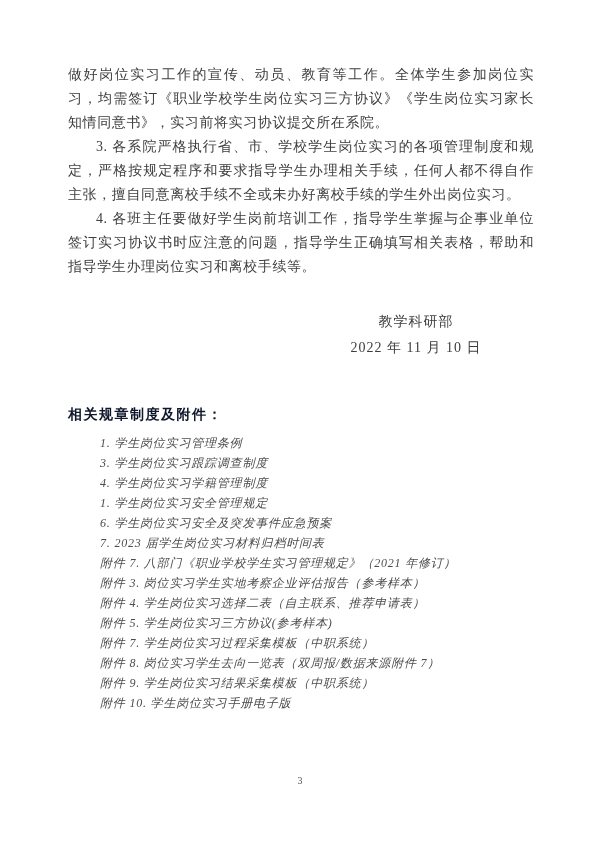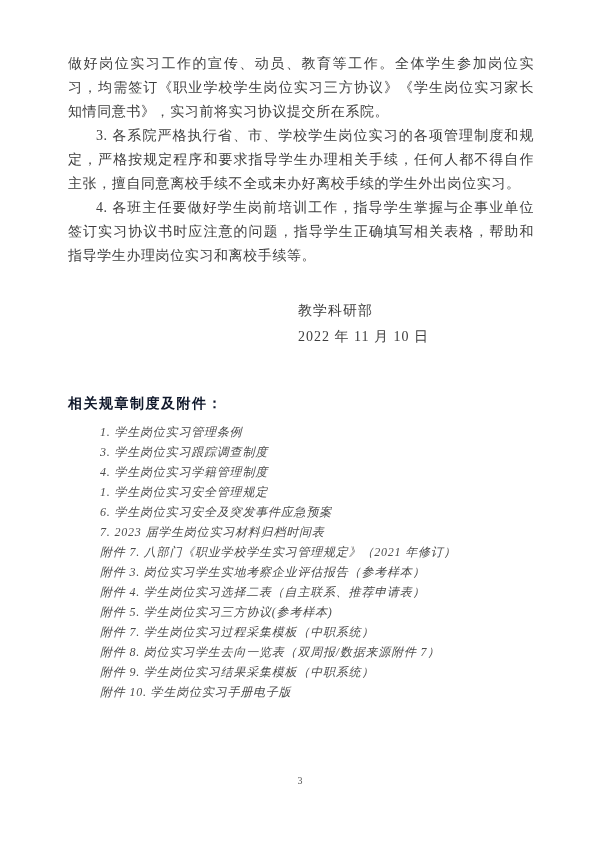--- a/index.html
+++ b/index.html
@@ -11,34 +11,35 @@
   .page {
     position: relative;
     width: 600px;
     height: 848px;
     background: #ffffff;
     overflow: hidden;
   }
   .content {
     position: absolute;
     left: 68px;
-    top: 52px;
+    top: 63px;
     width: 466px;
   }
   .body-paragraphs p {
     font-size: 14px;
     line-height: 24px;
     text-align: justify;
     letter-spacing: 0.6px;
     color: #3d3d3d;
   }
   .body-paragraphs p.indent { text-indent: 2em; }
   .signature {
     margin-top: 30px;
     margin-left: 230px;
+    text-align: center;
     font-size: 14px;
     line-height: 26px;
     color: #3d3d3d;
     letter-spacing: 1px;
   }
   .attachments-heading {
     margin-top: 44px;
     font-size: 14px;
     font-weight: bold;
     color: #0f172a;

